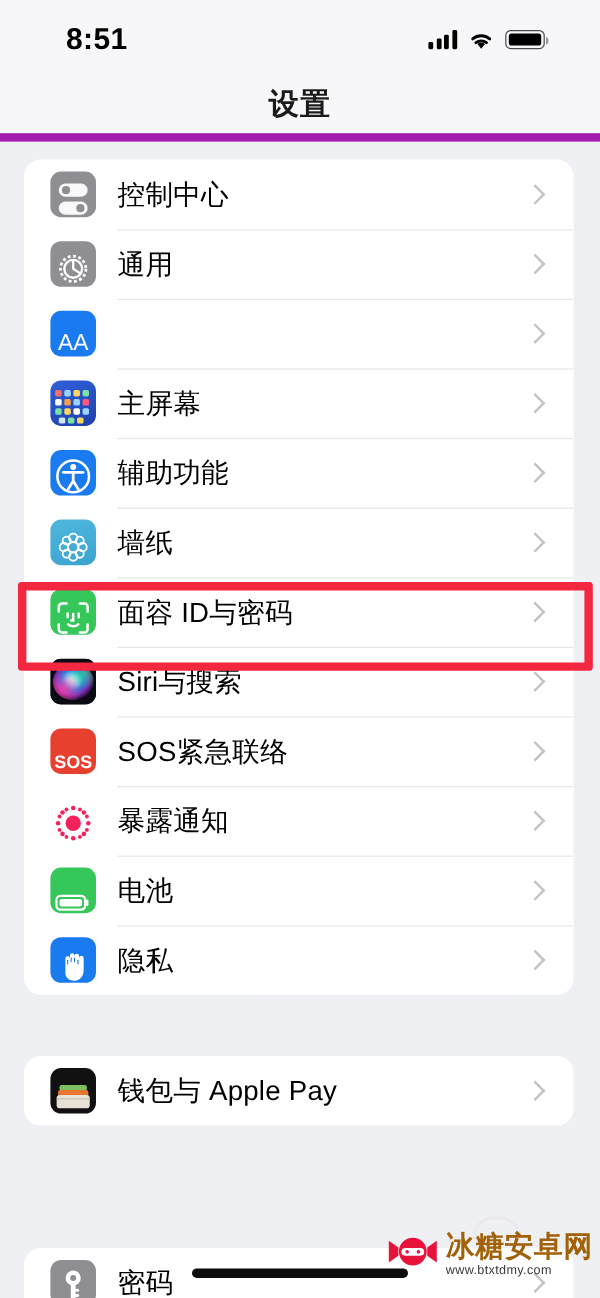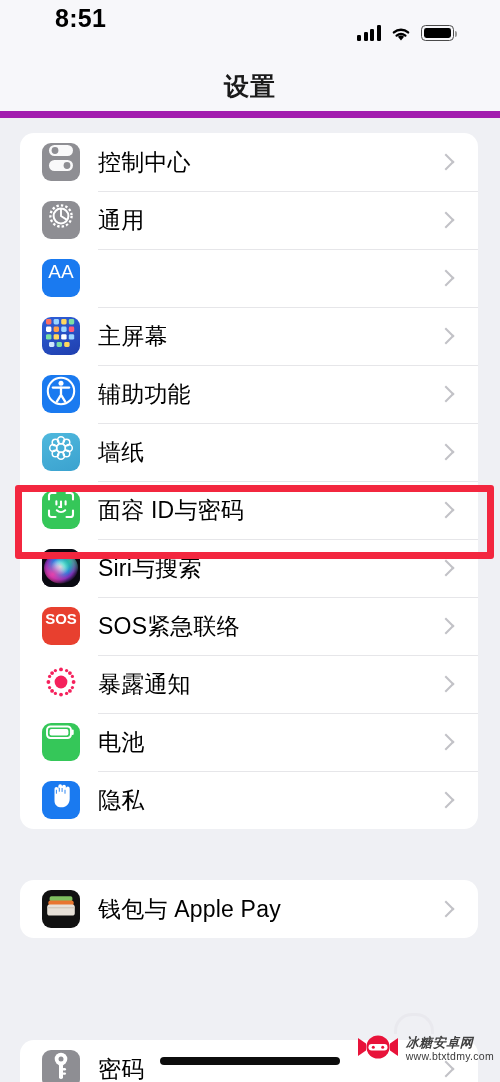--- a/index.html
+++ b/index.html
@@ -17,20 +17,21 @@
   }
 
   
   .statusbar {
     position: absolute;
     top: 0; left: 0;
     width: 500px;
     height: 62px;
     background: #f7f7fa;
     display: flex;
+    align-items: center;
     justify-content: space-between;
     padding: 0 46px 0 55px;
     box-sizing: border-box;
   }
   .status-time {
     font-size: 25px;
     font-weight: 700;
     color: #000;
     letter-spacing: 0.3px;
     margin-top: 4px;
@@ -125,21 +126,21 @@
     background: #e6e6e9;
   }
 
   .icon {
     width: 38px; height: 38px;
     border-radius: 9px;
     flex: 0 0 38px;
     position: relative;
     overflow: hidden;
     display: flex;
-    align-items: flex-start;
+    align-items: flex-end;
     justify-content: center;
   }
   .icon svg { display: block; }
 
   .row-label {
     margin-left: 18px;
     font-size: 23px;
     color: #000;
     font-weight: 400;
     letter-spacing: 0.2px;
@@ -188,26 +189,25 @@
     position: absolute;
     right: 6px;
     bottom: 18px;
     display: flex;
     align-items: center;
     gap: 5px;
     z-index: 55;
   }
   .wm-text { line-height: 1; }
   .wm-title {
-    font-size: 13px;
+    font-size: 24px;
     font-weight: 700;
-    color: #404040;
+    color: #a16207;
     letter-spacing: 0.5px;
     display: block;
-    font-style: italic;
   }
   .wm-url {
     font-size: 10.5px;
     color: #3a3a3a;
     letter-spacing: 0.3px;
     display: block;
     margin-top: 2px;
   }
   .wm-ghost {
     position: absolute;

